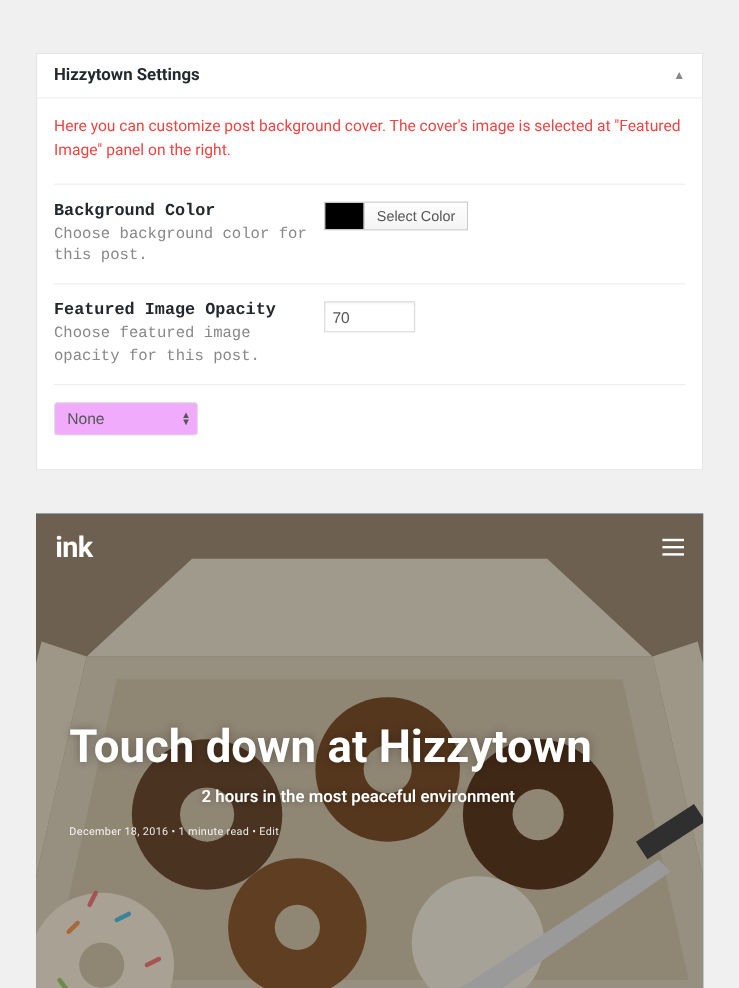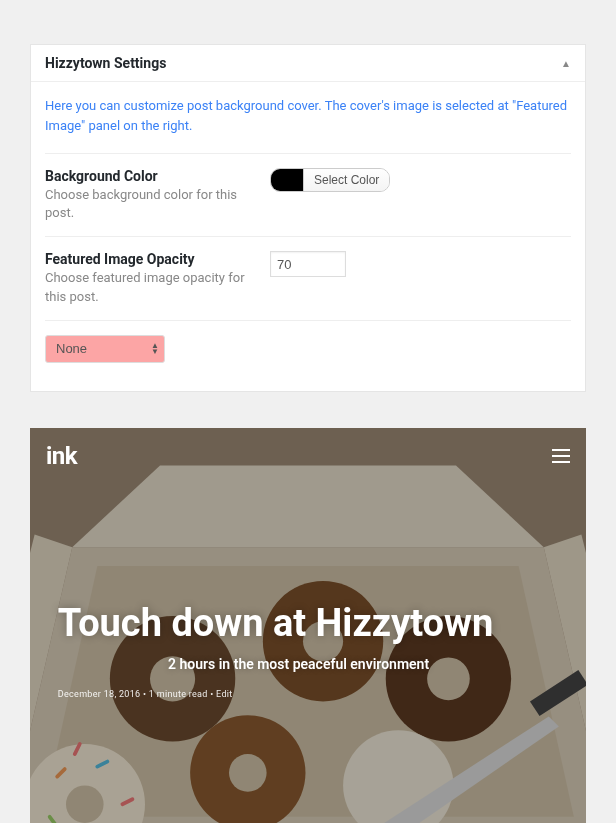--- a/index.html
+++ b/index.html
@@ -33,53 +33,54 @@
   }
   .panel-header .toggle {
     color: #888;
     font-size: 10px;
   }
   .panel-body {
     padding: 14px;
   }
   .panel-intro {
     font-size: 13px;
-    color: #3b82f6;
+    color: #ef4444;
     line-height: 1.5;
     margin-bottom: 18px;
   }
   .setting-row {
     display: flex;
     align-items: flex-start;
     padding: 14px 0;
     border-top: 1px solid #eee;
   }
   .setting-label-col {
     flex: 0 0 225px;
     padding-right: 10px;
+    font-family: Liberation Mono, monospace;
   }
   .setting-label-col h3 {
     font-size: 14px;
     font-weight: 700;
     color: #23282d;
     margin-bottom: 2px;
   }
   .setting-desc {
     font-size: 13px;
     color: #888;
     line-height: 1.4;
   }
   .setting-control-col {
     flex: 1;
   }
   .color-control {
     display: inline-flex;
     align-items: stretch;
     border: 1px solid #ccc;
-    border-radius: 10px;
+    border-radius: 0;
     overflow: hidden;
     height: 24px;
   }
   .color-swatch {
     width: 32px;
     background: #000;
   }
   .color-btn {
     background: linear-gradient(#fefefe,#f4f4f4);
     border: none;
@@ -102,21 +103,21 @@
     position: relative;
     display: inline-block;
   }
   .select {
     appearance: none;
     -webkit-appearance: none;
     width: 120px;
     height: 28px;
     border: 1px solid #ddd;
     border-radius: 3px;
-    background: #fca5a5;
+    background: #f0abfc;
     padding: 3px 22px 3px 10px;
     font-size: 13px;
     color: #555;
   }
   .select-chevrons {
     position: absolute;
     right: 6px;
     top: 50%;
     transform: translateY(-50%);
     display: flex;

